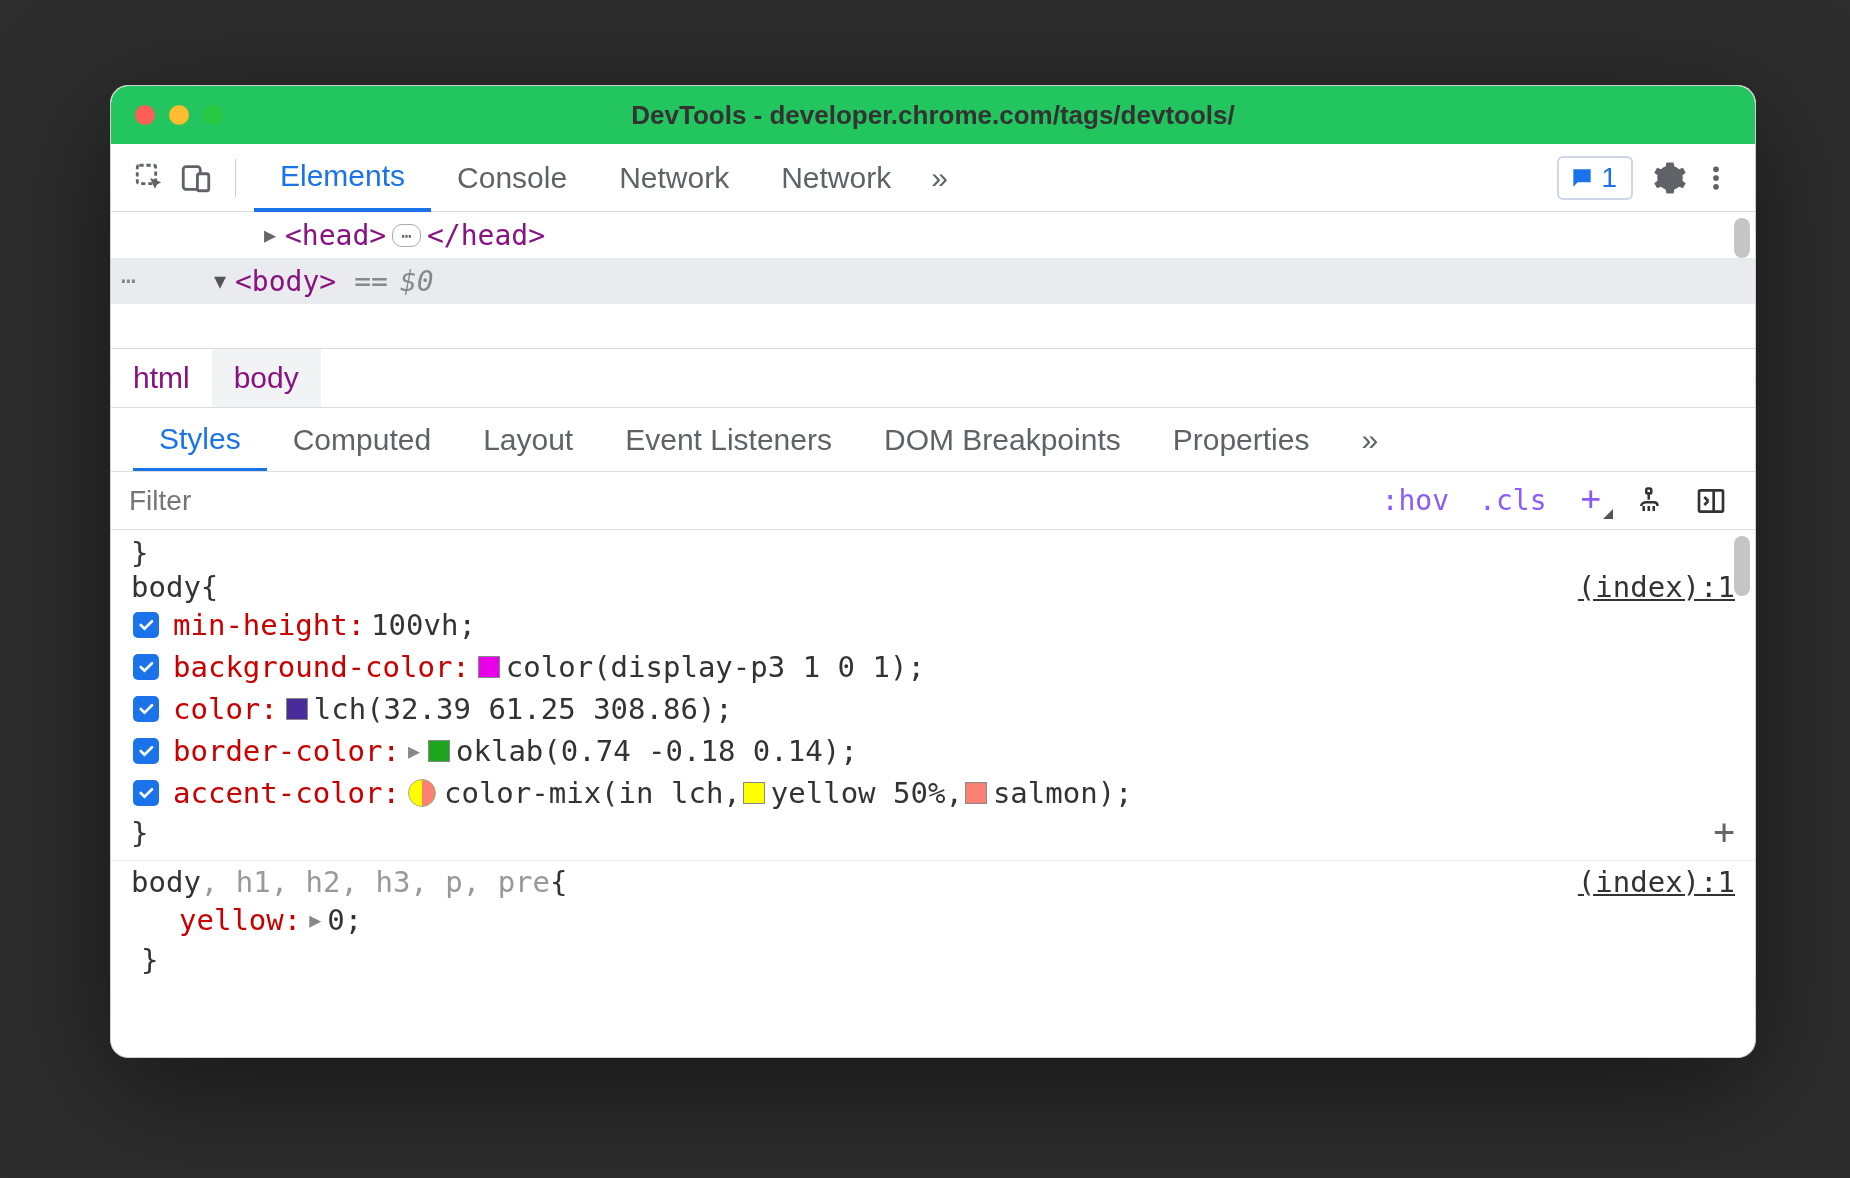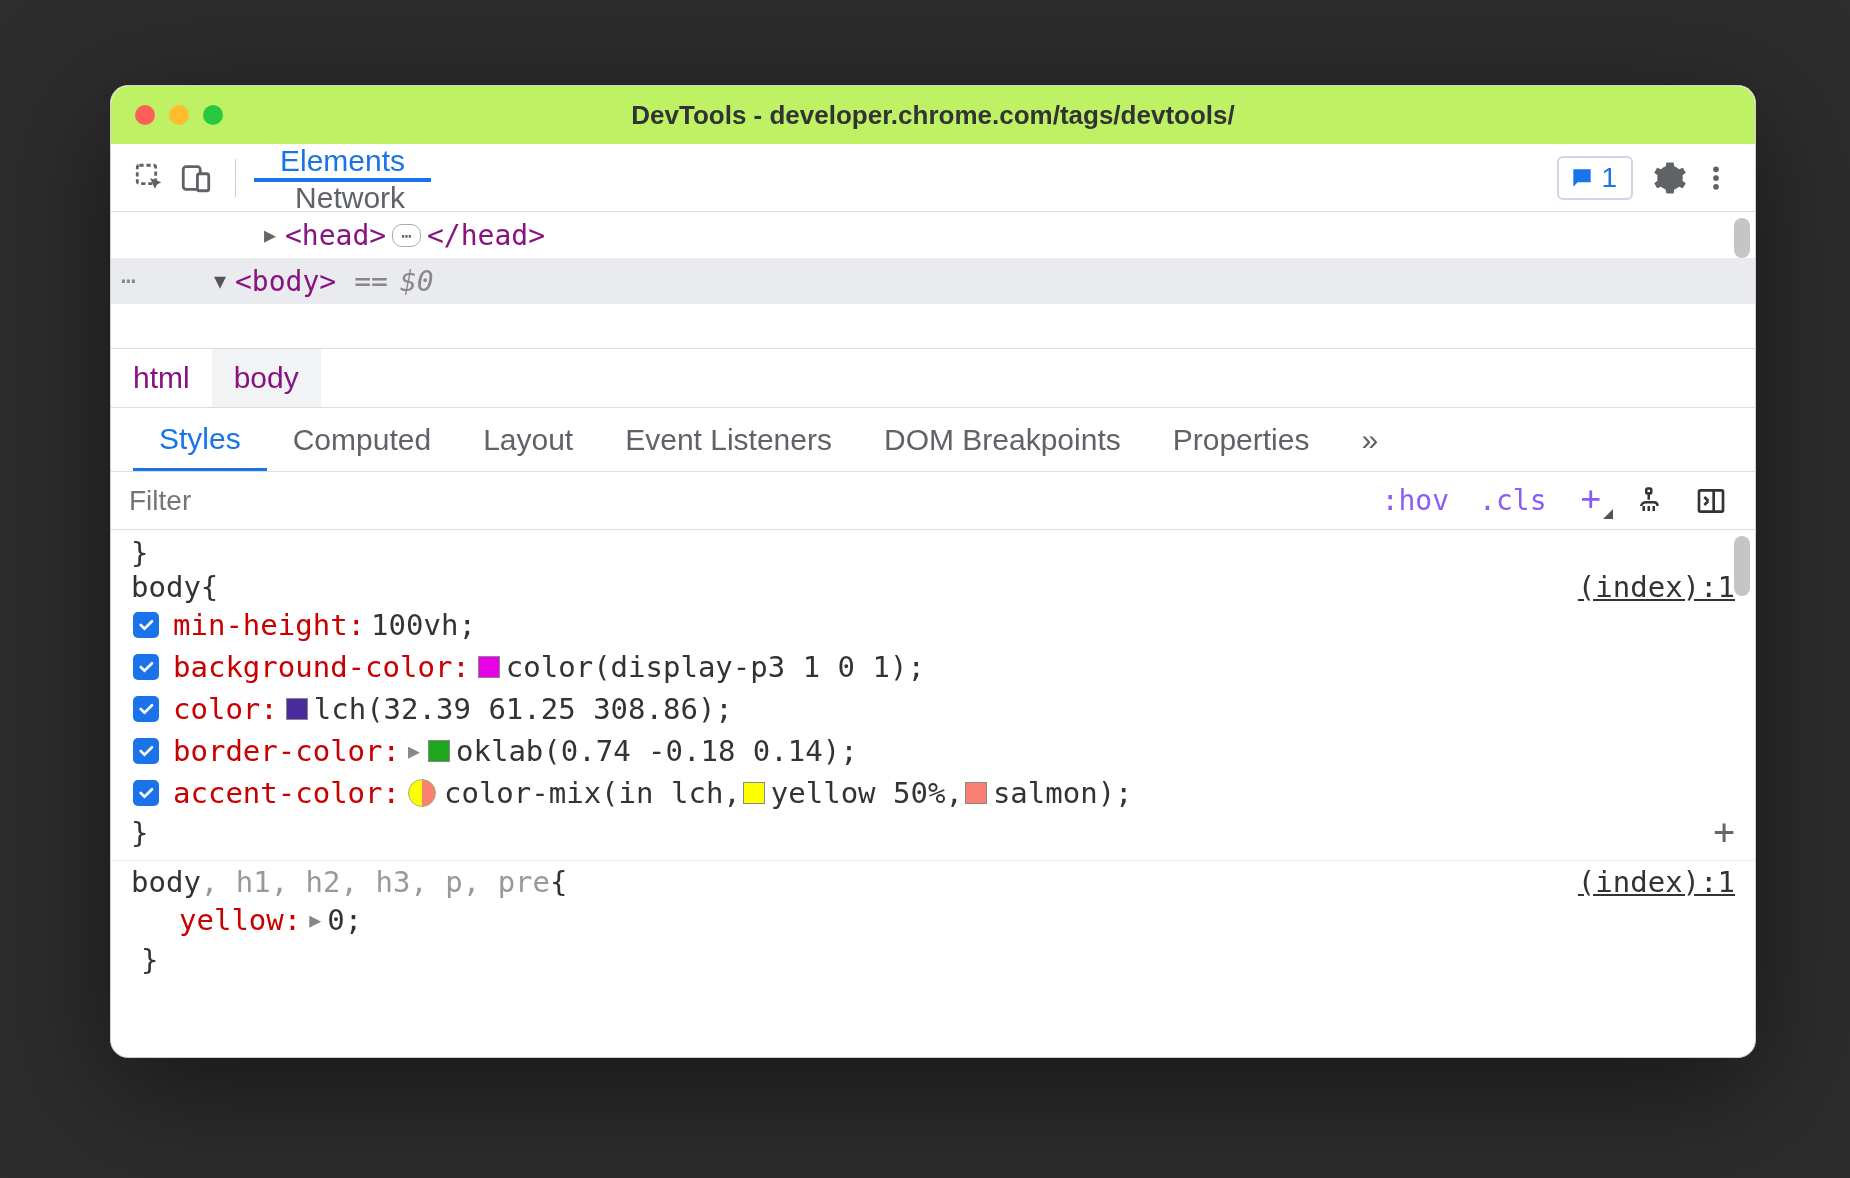--- a/index.html
+++ b/index.html
@@ -18,21 +18,21 @@
   .window {
     width: 100%; height: 100%;
     background: #fff;
     border: 1px solid #d0d0d0;
     border-radius: 18px;
     overflow: hidden;
     position: relative;
   }
   .titlebar {
     height: 58px;
-    background: #bef264;
+    background: #22c55e;
     display: flex;
     align-items: center;
     position: relative;
     border-top-left-radius: 18px;
     border-top-right-radius: 18px;
   }
   .traffic {
     display: flex; gap: 14px;
     padding-left: 24px;
   }
@@ -60,21 +60,21 @@
   }
   .tb-icon {
     width:42px; height:42px;
     display:flex; align-items:center; justify-content:center;
     border-radius:6px;
     color:#5f6368;
   }
   .tb-sep {
     width:1px; height:38px; background:#ccc; margin:0 14px;
   }
-  .main-tabs { display:flex; align-items:flex-end; height:100%;flex-direction:column; }
+  .main-tabs { display:flex; align-items:center; height:100%; }
   .main-tab {
     padding: 0 26px;
     font-size:30px;
     color:#5f6368;
     height:100%;
     display:flex; align-items:center;
     cursor:pointer;
   }
   .main-tab.active {
     color:#1a73e8;
@@ -300,20 +300,21 @@
     </div>
     <div class="tb-icon">
       <svg viewBox="0 0 24 24" width="34" height="34" fill="none" stroke="#5f6368" stroke-width="2">
         <rect x="3" y="4" width="12" height="16" rx="2"></rect>
         <rect x="13" y="9" width="8" height="12" rx="1.5" fill="#fff"></rect>
       </svg>
     </div>
     <div class="tb-sep"></div>
     <div class="main-tabs">
       <div class="main-tab active">Elements</div>
+      <div class="main-tab">Console</div>
       <div class="main-tab">Network</div>
       <div class="main-tab">Network</div>
       <div class="chevrons">»</div>
     </div>
     <div class="tb-spacer"></div>
     <div class="issue-badge">
       <svg viewBox="0 0 24 24" width="26" height="26" fill="#1a73e8">
             <path d="M4 4h16v12H8l-4 4z"></path>
           </svg>
       <span>1</span>

